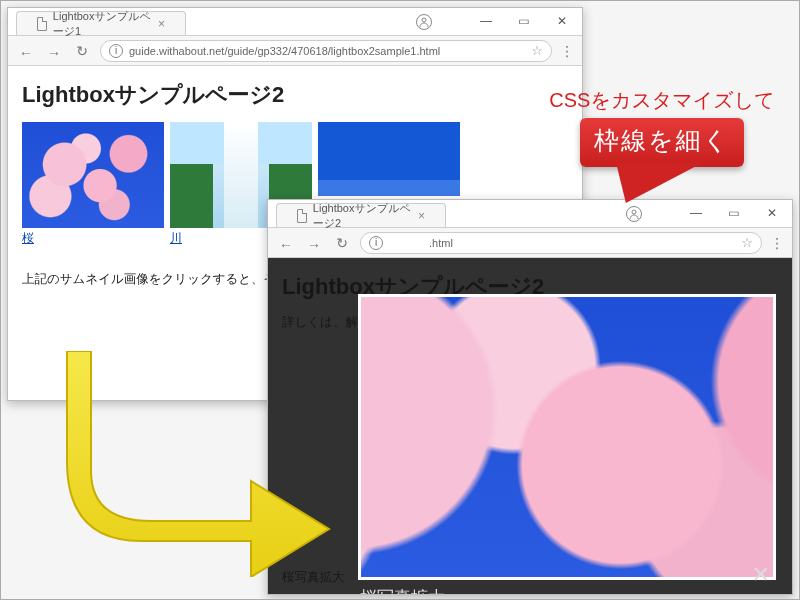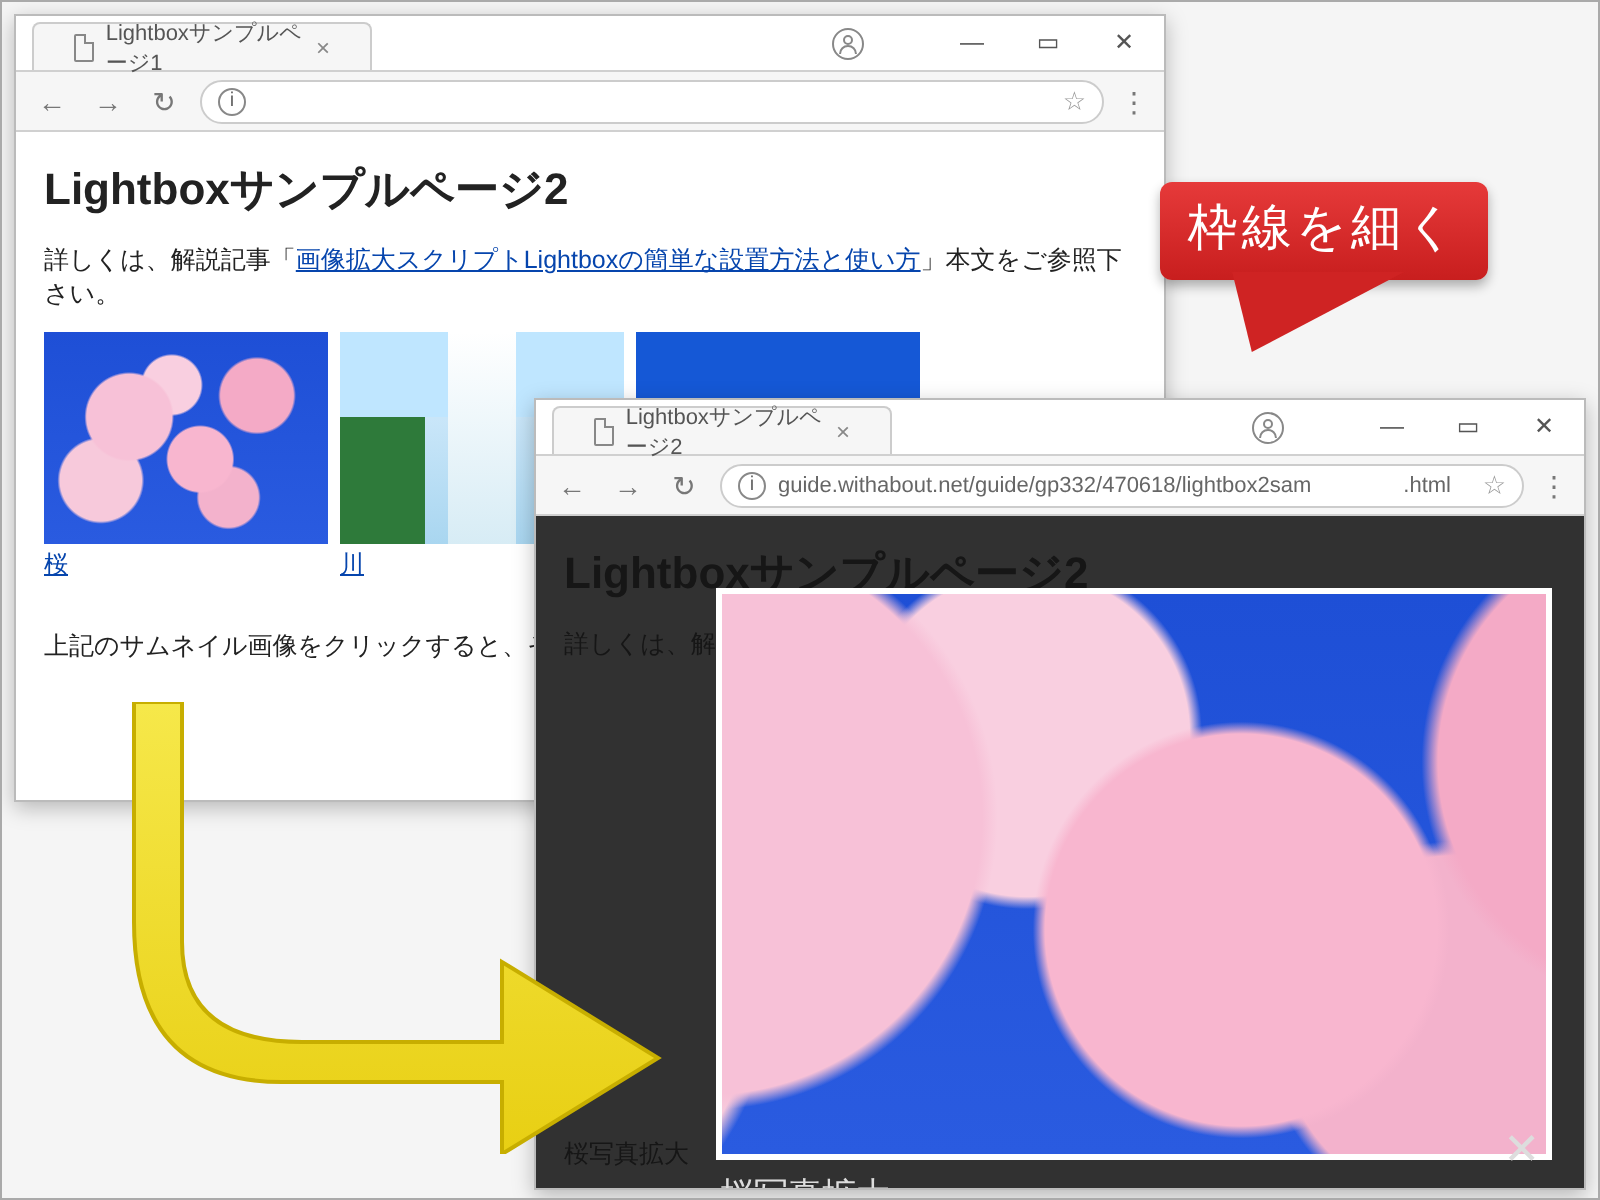--- a/index.html
+++ b/index.html
@@ -176,29 +176,27 @@
       <div class="winbtn">▭</div>
       <div class="winbtn">✕</div>
     </div>
   </div>
   <div class="addrbar">
     <span class="navbtn">←</span>
     <span class="navbtn">→</span>
     <span class="navbtn">↻</span>
     <div class="omnibox">
       <span class="info-i">i</span>
+      <span>guide.withabout.net/guide/gp332/470618/lightbox2sample1.html</span>
       <span class="star">☆</span>
     </div>
     <span class="kebab">⋮</span>
   </div>
   <div class="page">
     <h1>Lightboxサンプルページ2</h1>
-    <div class="intro">
-      <span>詳しくは、解説記事「</span><a href="#">画像拡大スクリプトLightboxの簡単な設置方法と使い方</a><span>」本文をご参照下さい。</span>
-    </div>
     <div class="thumbs">
       <div class="thumb">
         <div class="pic sakura"></div>
         <div class="cap">桜</div>
       </div>
       <div class="thumb">
         <div class="pic waterfall"></div>
         <div class="cap">川</div>
       </div>
       <div class="thumb">
@@ -228,21 +226,20 @@
       <div class="winbtn">▭</div>
       <div class="winbtn">✕</div>
     </div>
   </div>
   <div class="addrbar">
     <span class="navbtn">←</span>
     <span class="navbtn">→</span>
     <span class="navbtn">↻</span>
     <div class="omnibox">
       <span class="info-i">i</span>
-      <span>guide.withabout.net/guide/gp332/470618/lightbox2sam</span>
       <span style="width:34px"></span>
       <span>.html</span>
       <span class="star">☆</span>
     </div>
     <span class="kebab">⋮</span>
   </div>
   <div class="page">
     <h1>Lightboxサンプルページ2</h1>
     <div class="intro">
       <span>詳しくは、解</span>
@@ -253,20 +250,21 @@
     <div class="dim"></div>
     <div class="lightbox-frame">
       <div class="lb-img sakura" style="background-size:260%;background-position:center;"></div>
     </div>
     <div class="lb-caption">桜写真拡大</div>
     <div class="lb-close">✕</div>
   </div>
 </div>
 
 <div class="callout">
+  <div class="line1">CSSをカスタマイズして</div>
   <div class="badge">枠線を細く</div>
 </div>
 
 <svg class="big-arrow" viewBox="0 0 270 226">
   <defs>
     <linearGradient id="ag" x1="0" y1="0" x2="0" y2="1">
       <stop offset="0" stop-color="#f6e84a"></stop>
         <stop offset="1" stop-color="#e8cf13"></stop>
     </linearGradient>
   </defs>

